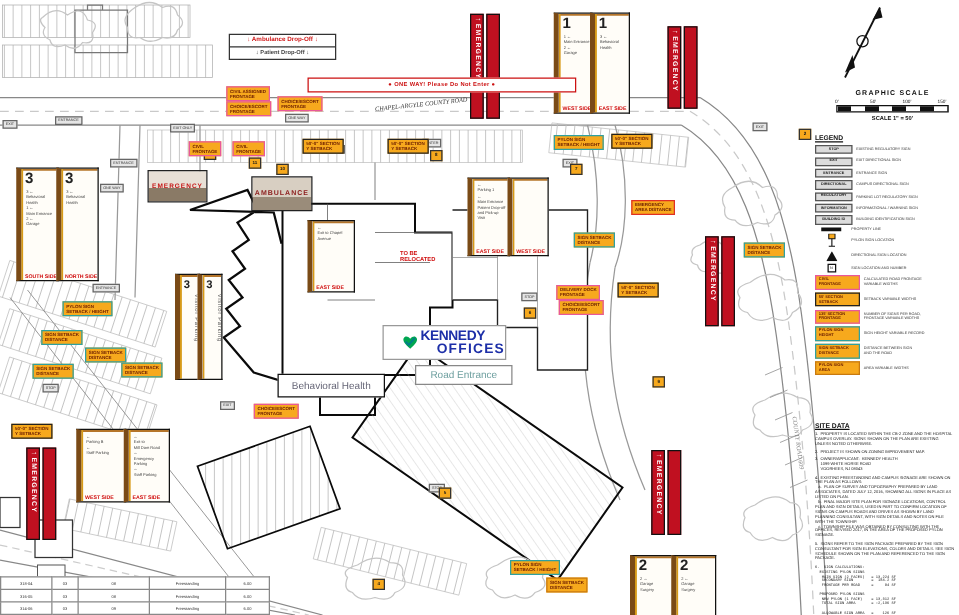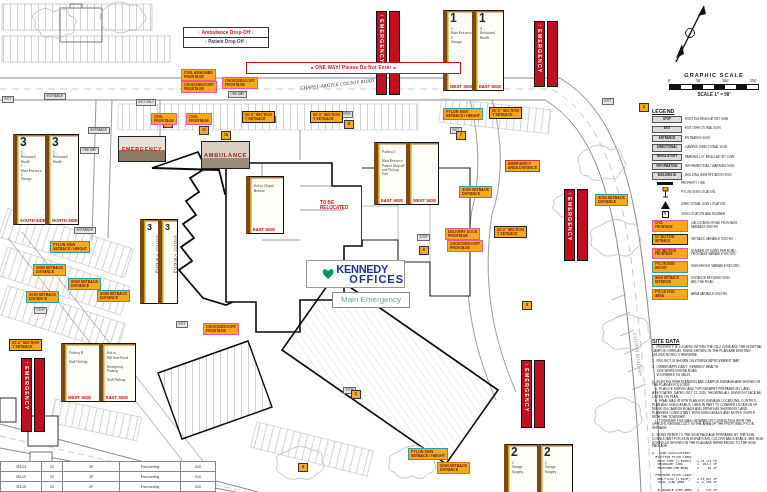--- a/index.html
+++ b/index.html
@@ -325,21 +325,22 @@
   <div class="logobox">
     <svg width="15" height="14" viewBox="0 0 20 18">
         <path d="M10 17 C3 11 0 7 1.5 3.5 C3 0.5 7 0.5 10 4 C13 0.5 17 0.5 18.5 3.5 C20 7 17 11 10 17Z" fill="#00A651"></path>
         <path d="M4 8 L8 12 L16 3" stroke="#007d8a" stroke-width="2.4" fill="none"></path>
       </svg>
     <div class="logotext">
       <div class="lg1">KENNEDY</div>
       <div class="lg2">OFFICES</div>
     </div>
   </div>
-  <div class="mainentrance">Main Emergency</div>
+  <div class="mainentrance">Road Entrance</div>
+  <div class="behavioral">Behavioral Health</div>
   <div class="relocate">TO BE
 RELOCATED</div>
 
   <div class="ebanner" style="left:376px;top:11px;height:84px">
       <div class="ebar etext">
         <span class="arr">↑</span>
         <span>EMERGENCY</span>
       </div>
       <div class="ebar"></div>
     </div>

